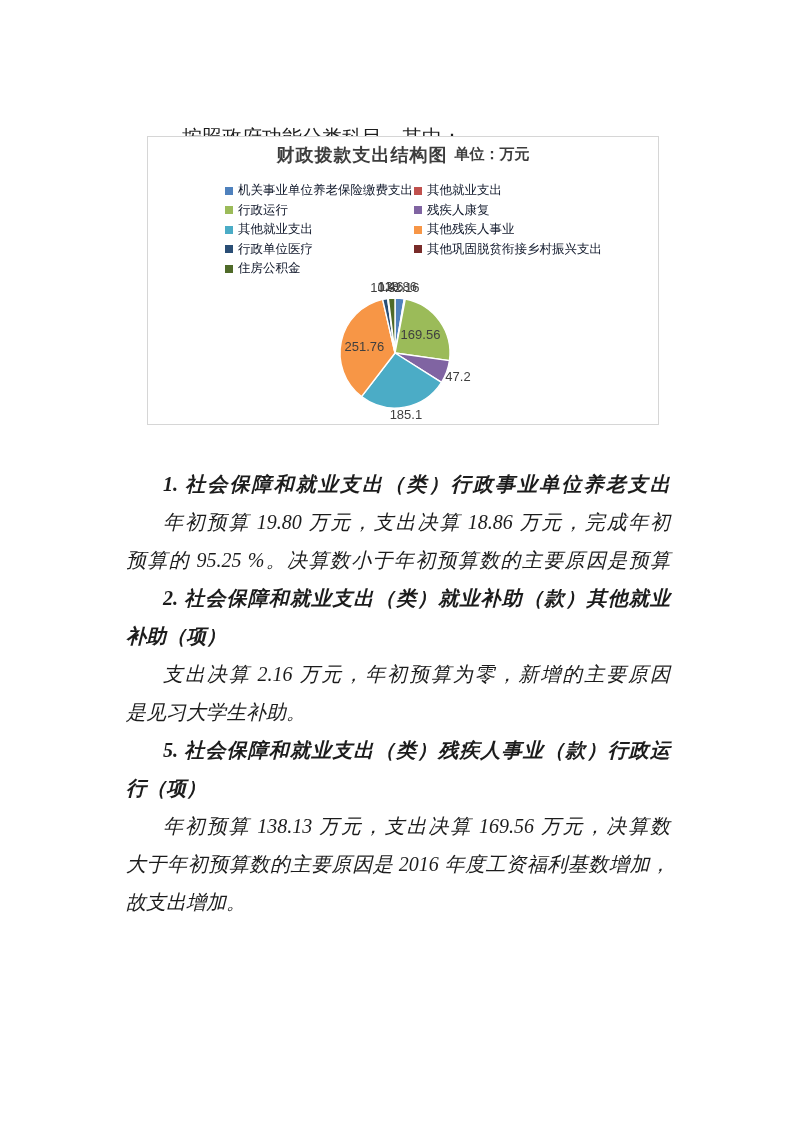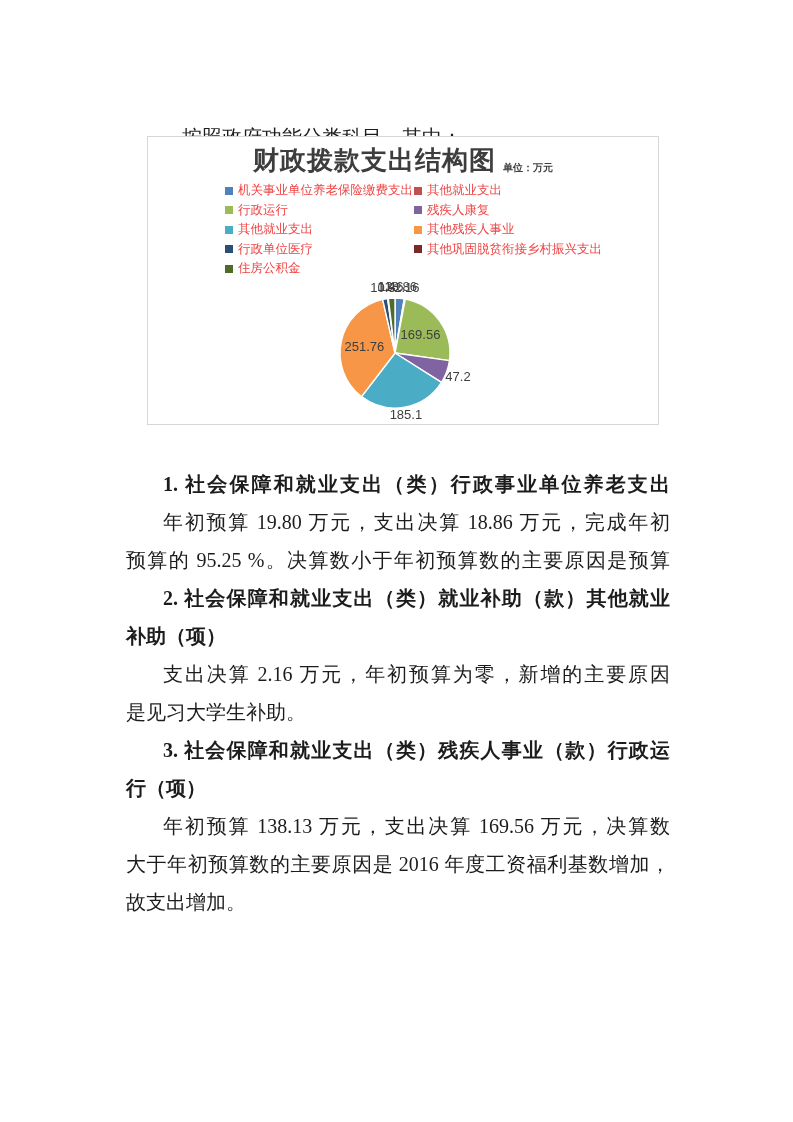--- a/index.html
+++ b/index.html
@@ -6,34 +6,34 @@
   .page{position:relative;width:793px;height:1122px;margin:0 auto;background:#ffffff;
         font-family:"Liberation Serif","DejaVu Serif",serif;color:#1c1c1c;overflow:hidden;}
   .intro{position:absolute;left:126px;top:102px;width:560px;line-height:30px;
          font-size:20px;text-indent:56px;}
   
   .chart-box{position:absolute;left:147px;top:136px;width:510px;height:287px;
              border:1px solid #d6d6d6;background:#fff;
              font-family:"Liberation Sans","DejaVu Sans",sans-serif;}
   .chart-title-row{position:absolute;top:6px;left:0;right:0;display:flex;
                    justify-content:center;align-items:flex-end;gap:7px;z-index:2;}
-  .chart-title-main{font-size:26px;font-weight:bold;color:#3d3d3d;letter-spacing:1px;}
-  .chart-title-unit{font-size:10px;font-weight:bold;color:#3d3d3d;padding-bottom:3px;text-align:right;}
+  .chart-title-main{font-size:18px;font-weight:bold;color:#3d3d3d;letter-spacing:1px;}
+  .chart-title-unit{font-size:15px;font-weight:bold;color:#3d3d3d;padding-bottom:3px;text-align:right;}
   .legend{position:absolute;left:77px;top:44px;display:grid;
           grid-template-columns:189px auto;grid-auto-rows:19.5px;
-          font-size:12.5px;color:#ef4444;z-index:2;}
+          font-size:12.5px;color:#0f172a;z-index:2;}
   .legend-item{display:flex;align-items:center;white-space:nowrap;}
   .legend-swatch{width:8px;height:8px;margin-right:5px;flex:none;}
   #pie-svg{position:absolute;left:0;top:0;z-index:1;}
   .plabel{font-size:13px;fill:#3f3f3f;font-family:"Liberation Sans","DejaVu Sans",sans-serif;}
   
   .body-text{position:absolute;left:126px;top:465px;width:544px;
              font-size:20px;line-height:38px;}
   .sec-h{font-weight:bold;}
-  .tline{text-align:justify;text-align-last:justify;}
+  .tline{text-align:justify;text-align-last:justify;font-style:italic;}
   .tline.last{text-align-last:left;}
   .tline.first{text-indent:37px;}
 </style>
 </head>
 <body>
 
 <div class="page">
 
   <p class="intro">按照政府功能分类科目，其中：</p>
 
@@ -112,21 +112,21 @@
       </div>
     <div class="sec-h">
         <div class="tline first">2. 社会保障和就业支出（类）就业补助（款）其他就业</div>
         <div class="tline last">补助（项）</div>
       </div>
     <div class="sec-b">
         <div class="tline first">支出决算 2.16 万元，年初预算为零，新增的主要原因</div>
         <div class="tline last">是见习大学生补助。</div>
       </div>
     <div class="sec-h">
-        <div class="tline first">3. 社会保障和就业支出（类）残疾人事业（款）行政运</div>
+        <div class="tline first">5. 社会保障和就业支出（类）残疾人事业（款）行政运</div>
         <div class="tline last">行（项）</div>
       </div>
     <div class="sec-b">
         <div class="tline first">年初预算 138.13 万元，支出决算 169.56 万元，决算数</div>
         <div class="tline">大于年初预算数的主要原因是 2016 年度工资福利基数增加，</div>
         <div class="tline last">故支出增加。</div>
       </div>
   </div>
 
 </div>

